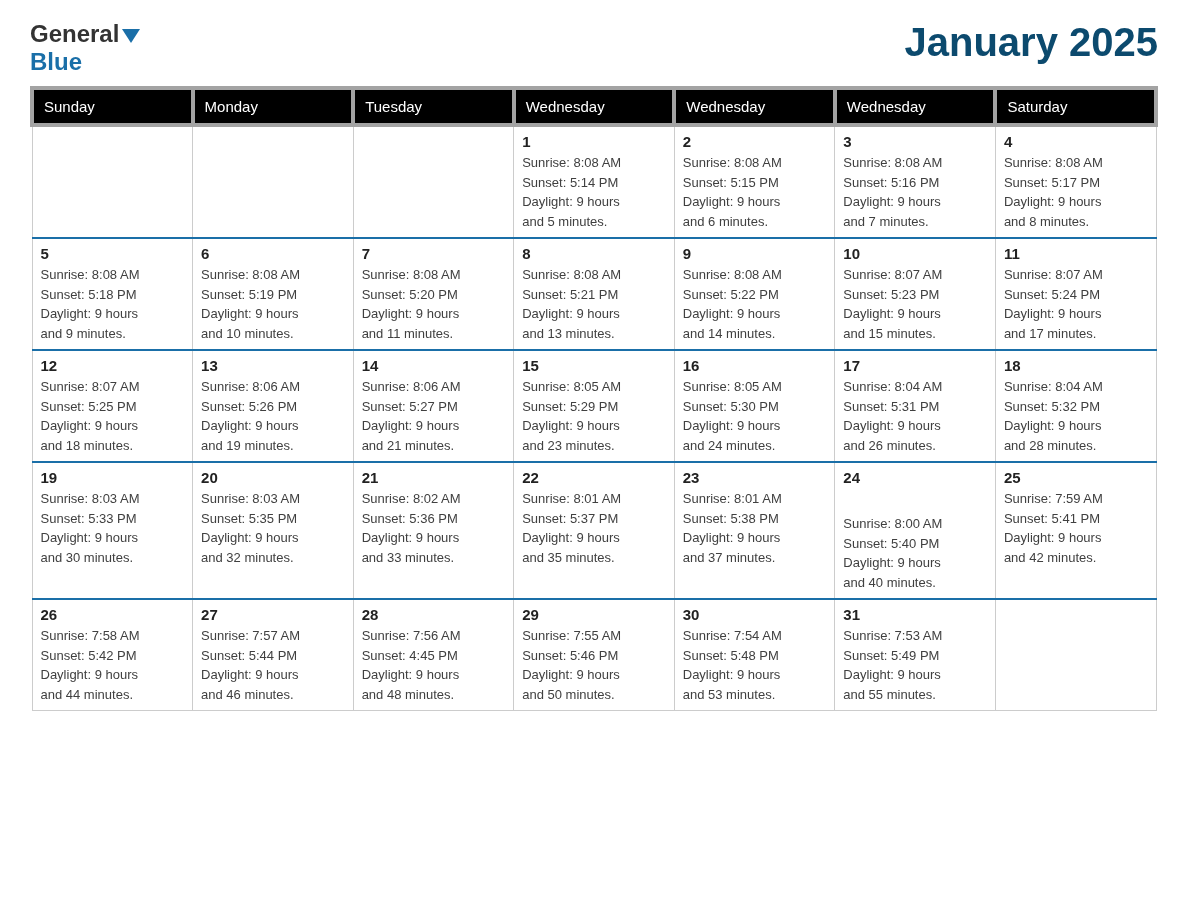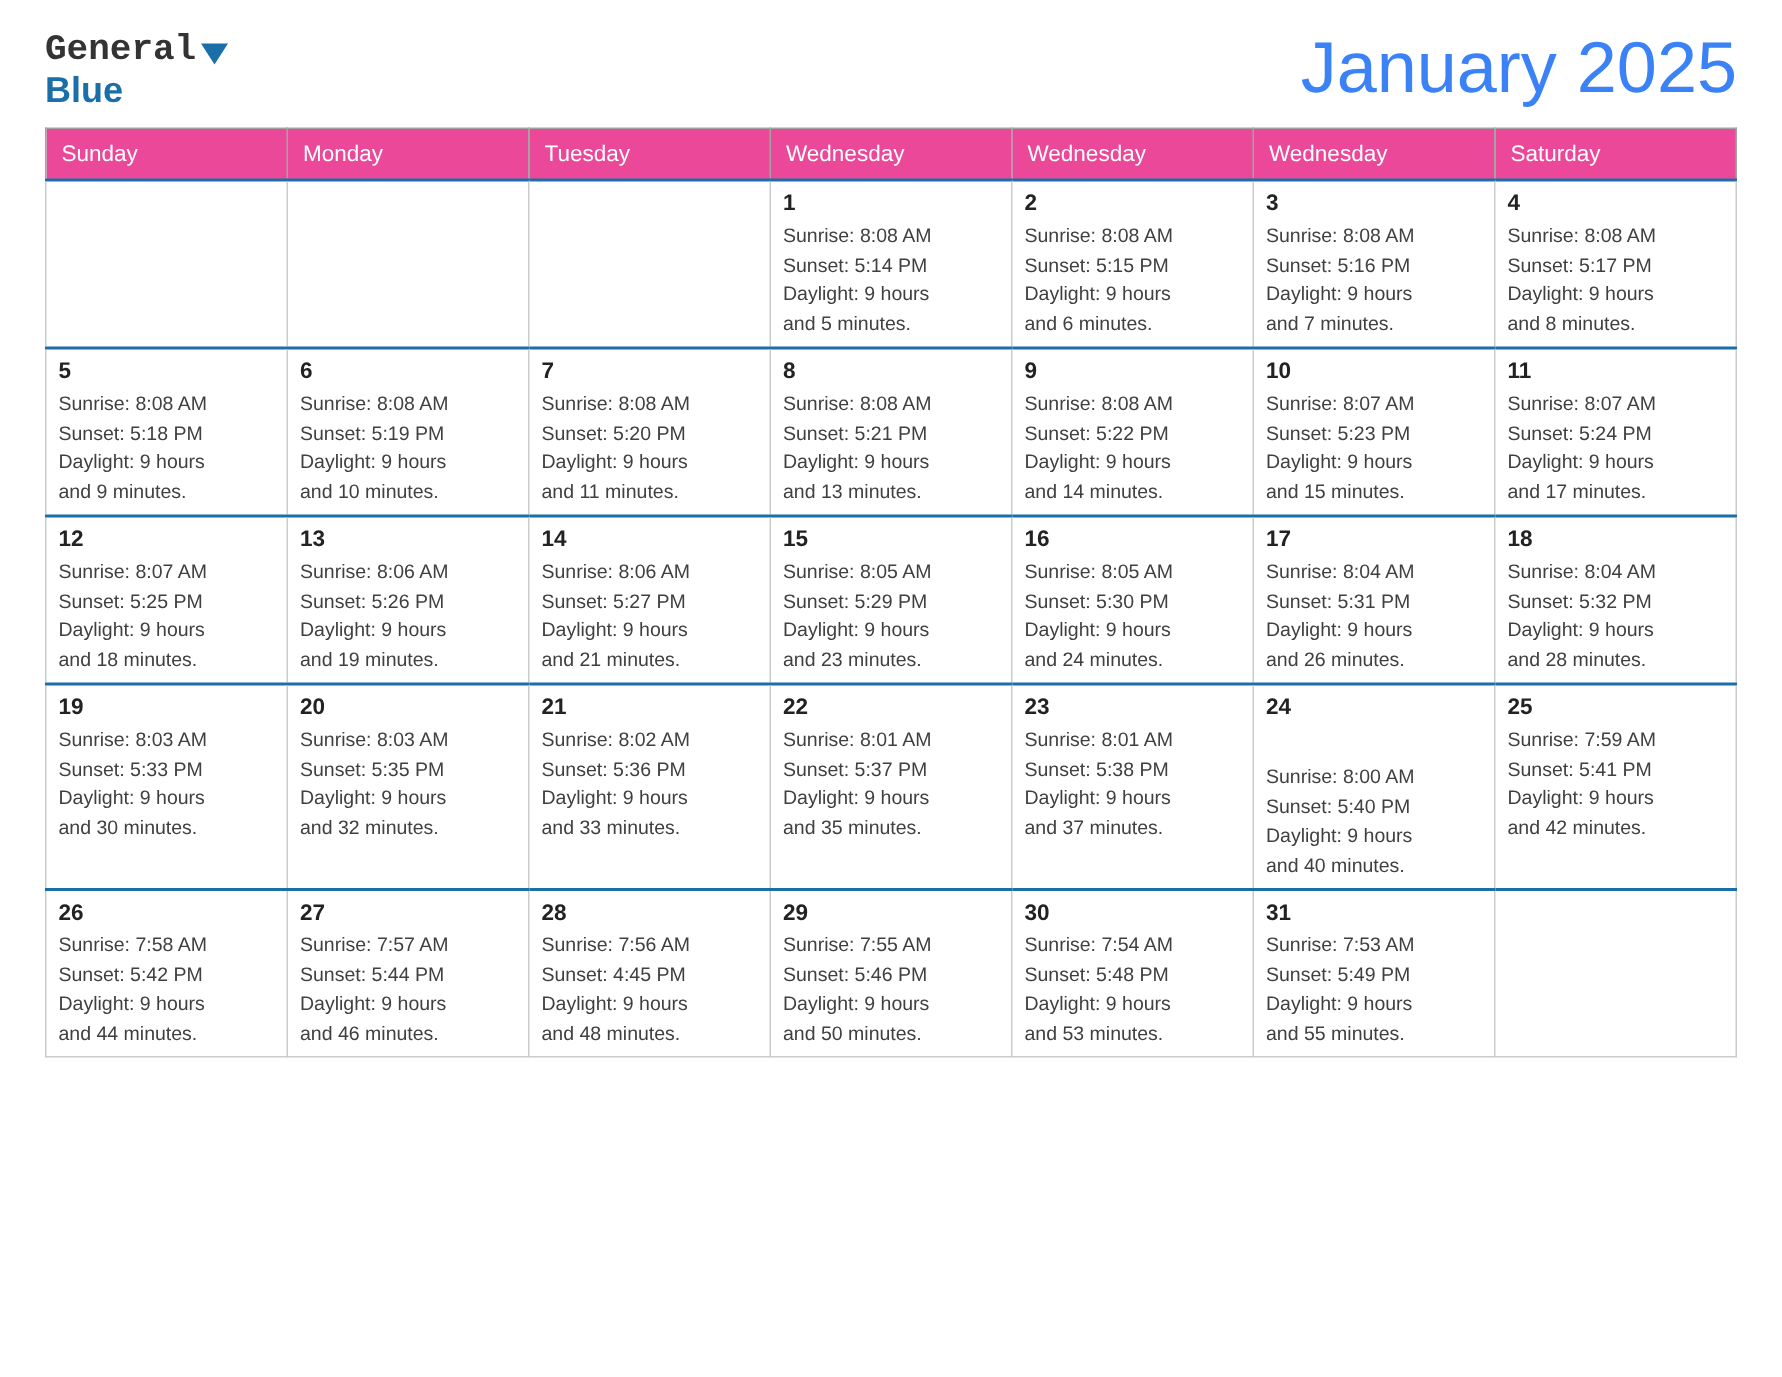--- a/index.html
+++ b/index.html
@@ -13,43 +13,43 @@
     .header {
       display: flex;
       justify-content: space-between;
       align-items: flex-start;
       margin-bottom: 10px;
     }
     .title-block {
       text-align: right;
     }
     .month-title {
-      font-size: 48px;
-      font-weight: normal;
-      color: #3b82f6;
+      font-size: 40px;
+      font-weight: bold;
+      color: #0c4a6e;
       line-height: 1.1;
     }
     .location {
       font-size: 20px;
       color: #444;
       margin-top: 4px;
     }
     .calendar {
       width: 100%;
       border-collapse: collapse;
       margin-top: 10px;
     }
     .calendar th {
-      background-color: #ec4899;
+      background-color: #000000;
       color: #fff;
       text-align: left;
       padding: 8px 10px;
       font-size: 15px;
       font-weight: normal;
-      border: 1px solid #a3a3a3;
+      border: 4px solid #a3a3a3;
     }
     .calendar td {
       vertical-align: top;
       padding: 6px 8px;
       border: 1px solid #ccc;
       width: calc(100% / 7);
       min-height: 100px;
       font-size: 12.5px;
       color: #333;
       background: #fff;
@@ -92,21 +92,21 @@
       border-right: 9px solid transparent;
       border-top: 14px solid #1a6fa8;
       margin-left: 3px;
       position: relative;
       top: 2px;
     }
     .logo-general {
       font-size: 24px;
       font-weight: bold;
       color: #333;
-      font-family: Liberation Mono, monospace;
+      font-family: Liberation Sans, sans-serif;
     }
     .logo-blue {
       font-size: 24px;
       font-weight: bold;
       color: #1a6fa8;
       font-family: Arial, sans-serif;
     }
   </style>
 </head>
 <body>

